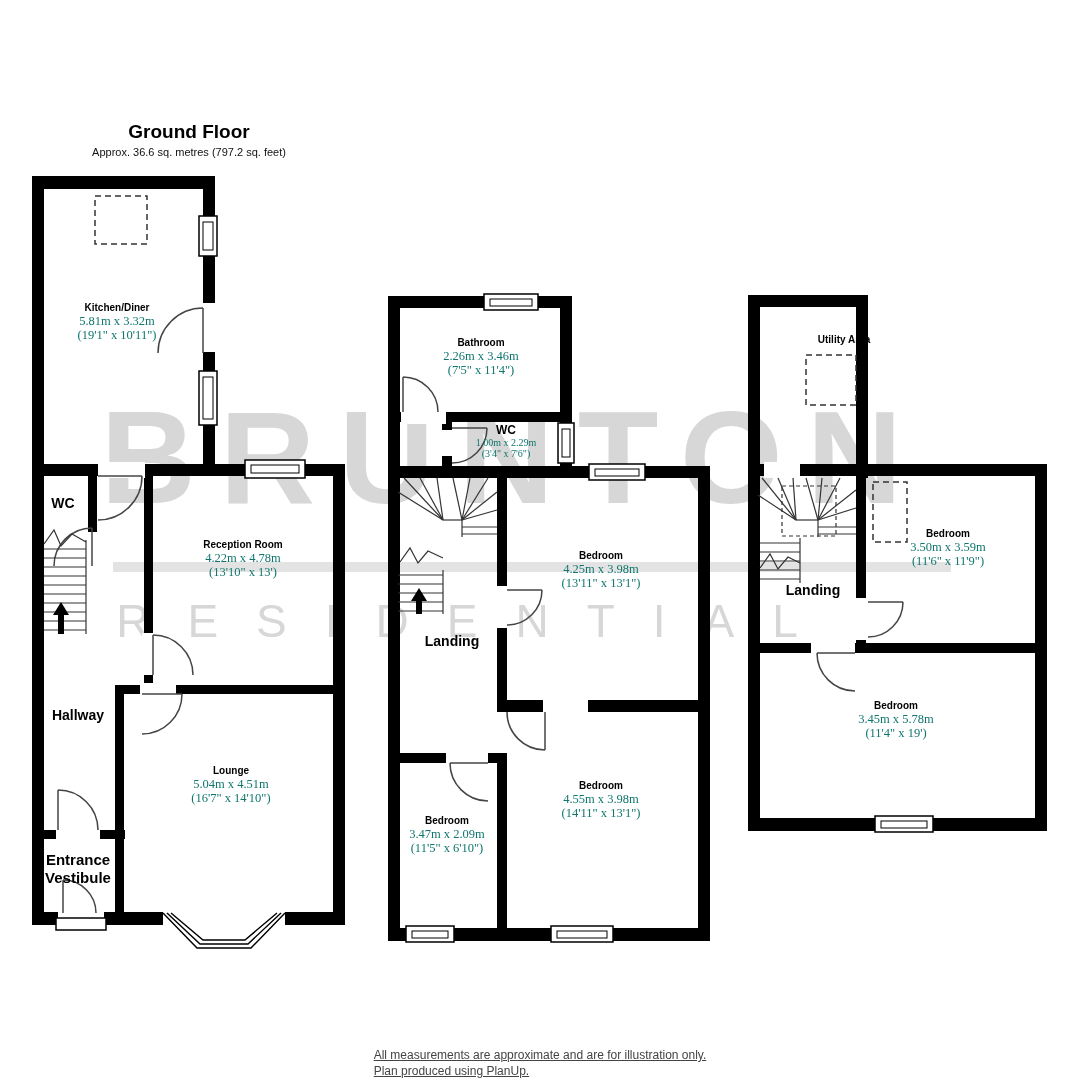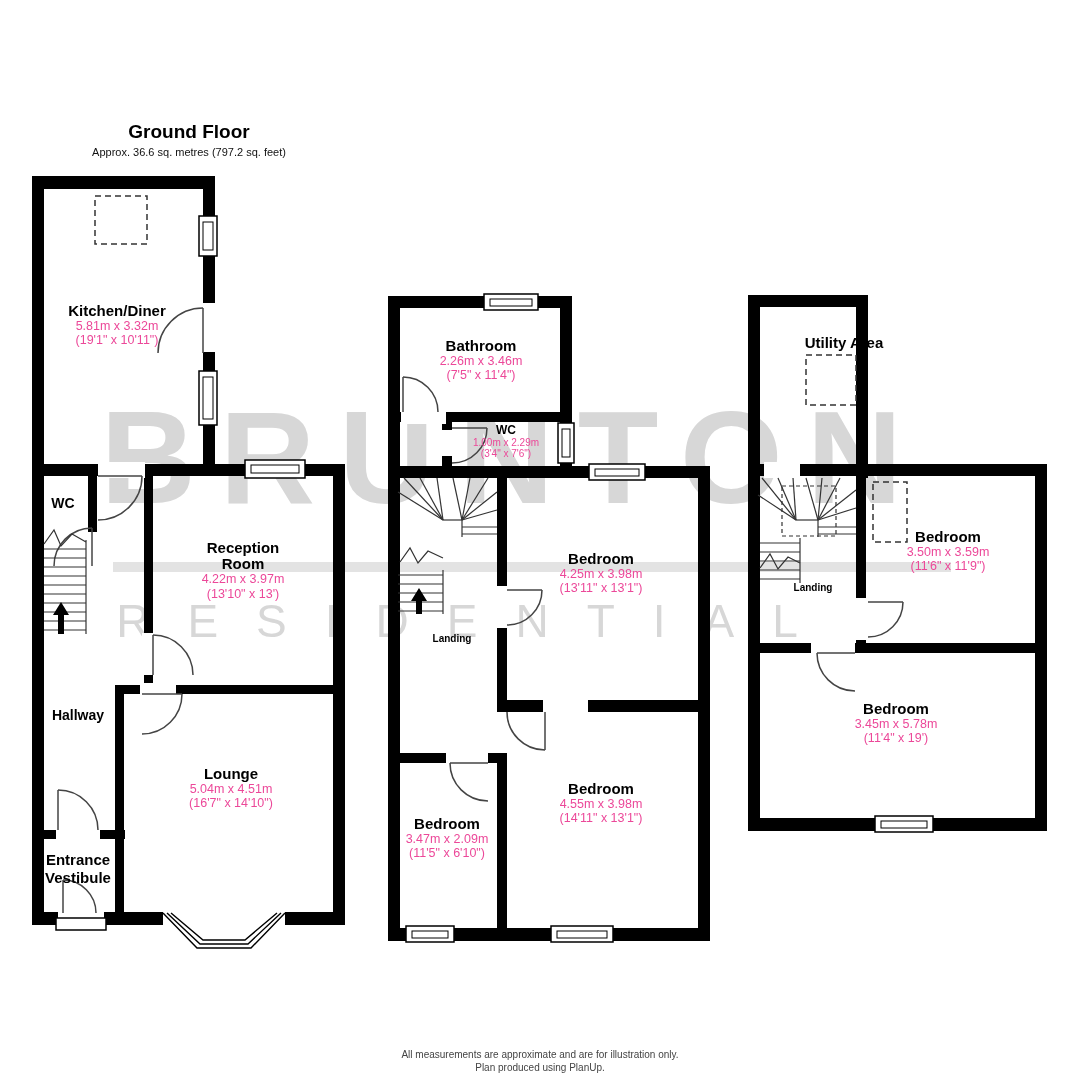--- a/index.html
+++ b/index.html
@@ -11,30 +11,30 @@
   .wmbar{position:absolute;top:562px;left:113px;width:838px;height:10px;background:#e3e3e3;}
   .wm2{position:absolute;top:598px;left:0;width:952px;text-align:center;
        font-size:46px;font-weight:normal;letter-spacing:38px;color:#d7d7d7;line-height:1;white-space:nowrap;}
   
   #plan-svg{position:absolute;left:0;top:0;}
   
   .ftitle{position:absolute;transform:translateX(-50%);text-align:center;white-space:nowrap;}
   .ft{font-size:19px;font-weight:bold;line-height:1.1;}
   .fs{font-size:11px;margin-top:3px;color:#111;}
   .lbl{position:absolute;transform:translateX(-50%);text-align:center;white-space:nowrap;line-height:1.1;}
-  .rn{font-size:15px;font-weight:bold;line-height:1.08;}
-  .rd{font-size:12.5px;line-height:1.14;color:#ec4899;}
+  .rn{font-size:10px;font-weight:bold;line-height:1.08;}
+  .rd{font-size:12.5px;line-height:1.14;color:#0f766e;font-family:Liberation Serif, serif;}
   .lbl.wrap{white-space:normal;}
   .lbl.md .rn{font-size:14px;}
-  .lbl.land .rn{font-size:10px;}
+  .lbl.land .rn{font-size:14px;}
   .lbl.sm .rn{font-size:12px;}
   .lbl.sm .rd{font-size:10px;line-height:1.15;}
   .lbl.xs .rn{font-size:15px;line-height:1.18;}
   .footer{position:absolute;left:540px;top:1048px;transform:translateX(-50%);
-          text-align:center;font-size:10px;color:#444;line-height:1.3;white-space:nowrap;}
+          text-align:left;font-size:12px;color:#444;line-height:1.3;white-space:nowrap;text-decoration:underline;}
 </style>
 </head>
 <body>
 
 <div id="stage">
 
   <div class="wm1">BRUNTON</div>
   <div class="wmbar"></div>
   <div class="wm2">RESIDENTIAL</div>
 
@@ -244,21 +244,21 @@
   <div class="lbl" style="left:117px;top:303px">
     <div class="rn">Kitchen/Diner</div>
     <div class="rd">5.81m x 3.32m</div>
     <div class="rd">(19'1" x 10'11")</div>
   </div>
   <div class="lbl md" style="left:63px;top:496px">
     <div class="rn">WC</div>
   </div>
   <div class="lbl wrap" style="left:243px;top:540px;width:115px">
     <div class="rn">Reception Room</div>
-    <div class="rd">4.22m x 3.97m</div>
+    <div class="rd">4.22m x 4.78m</div>
     <div class="rd">(13'10" x 13')</div>
   </div>
   <div class="lbl md" style="left:78px;top:708px">
     <div class="rn">Hallway</div>
   </div>
   <div class="lbl" style="left:231px;top:766px">
     <div class="rn">Lounge</div>
     <div class="rd">5.04m x 4.51m</div>
     <div class="rd">(16'7" x 14'10")</div>
   </div>

